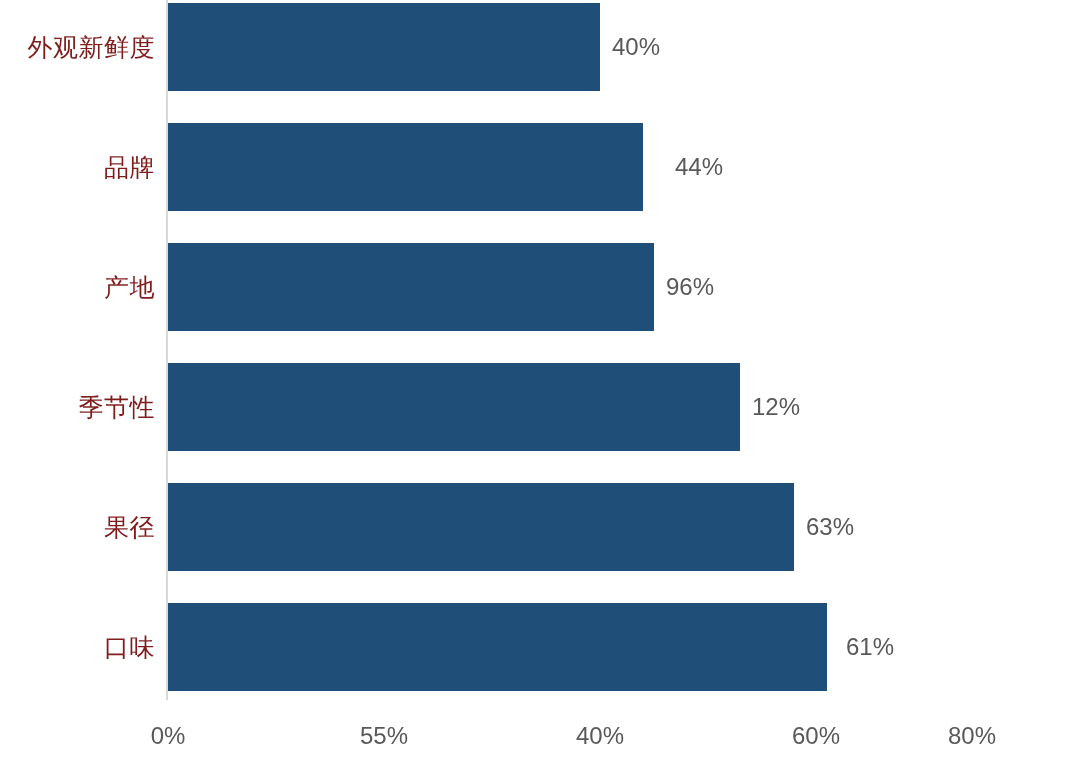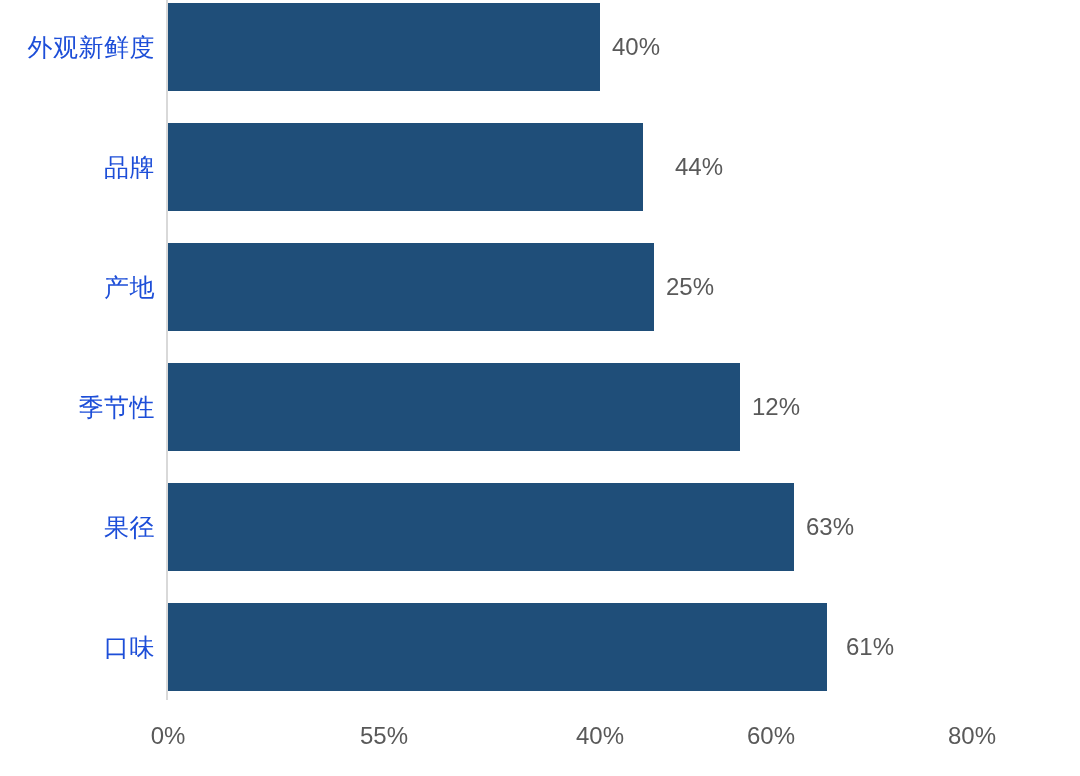--- a/index.html
+++ b/index.html
@@ -50,21 +50,21 @@
   .cat-label {
     position: absolute;
     left: 0px;
     width: 155px;
     top: 3px;
     height: 88px;
     display: flex;
     align-items: center;
     justify-content: flex-end;
     font-size: 25px;
-    color: #1d4ed8;
+    color: #7f1d1d;
     letter-spacing: 0.5px;
     white-space: nowrap;
   }
   .data-label {
     position: absolute;
     top: 3px;
     height: 88px;
     display: flex;
     align-items: center;
     font-size: 24px;
@@ -106,21 +106,21 @@
 
     <div class="bar-row" style="top:120px">
       <div class="cat-label">品牌</div>
       <div class="bar" style="width:475px"></div>
       <div class="data-label" style="left:675px">44%</div>
     </div>
 
     <div class="bar-row" style="top:240px">
       <div class="cat-label">产地</div>
       <div class="bar" style="width:486px"></div>
-      <div class="data-label" style="left:666px">25%</div>
+      <div class="data-label" style="left:666px">96%</div>
     </div>
 
     <div class="bar-row" style="top:360px">
       <div class="cat-label">季节性</div>
       <div class="bar" style="width:572px"></div>
       <div class="data-label" style="left:752px">12%</div>
     </div>
 
     <div class="bar-row" style="top:480px">
       <div class="cat-label">果径</div>
@@ -133,17 +133,17 @@
       <div class="bar" style="width:659px"></div>
       <div class="data-label" style="left:846px">61%</div>
     </div>
 
   </div>
 
   <div class="tick-labels">
     <div class="tick-label" style="left:168px">0%</div>
     <div class="tick-label" style="left:384px">55%</div>
     <div class="tick-label" style="left:600px">40%</div>
-    <div class="tick-label" style="left:771px">60%</div>
+    <div class="tick-label" style="left:816px">60%</div>
     <div class="tick-label" style="left:972px">80%</div>
   </div>
 
 </div>
 
 </body></html>

